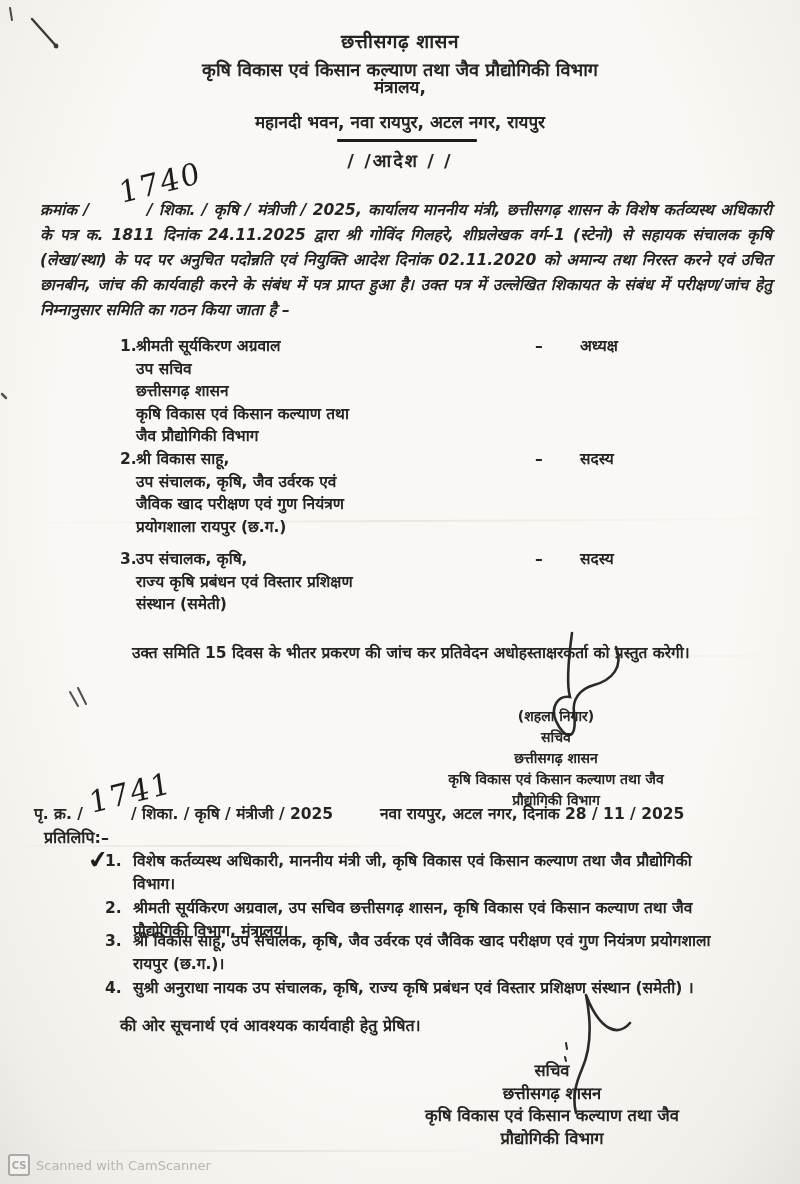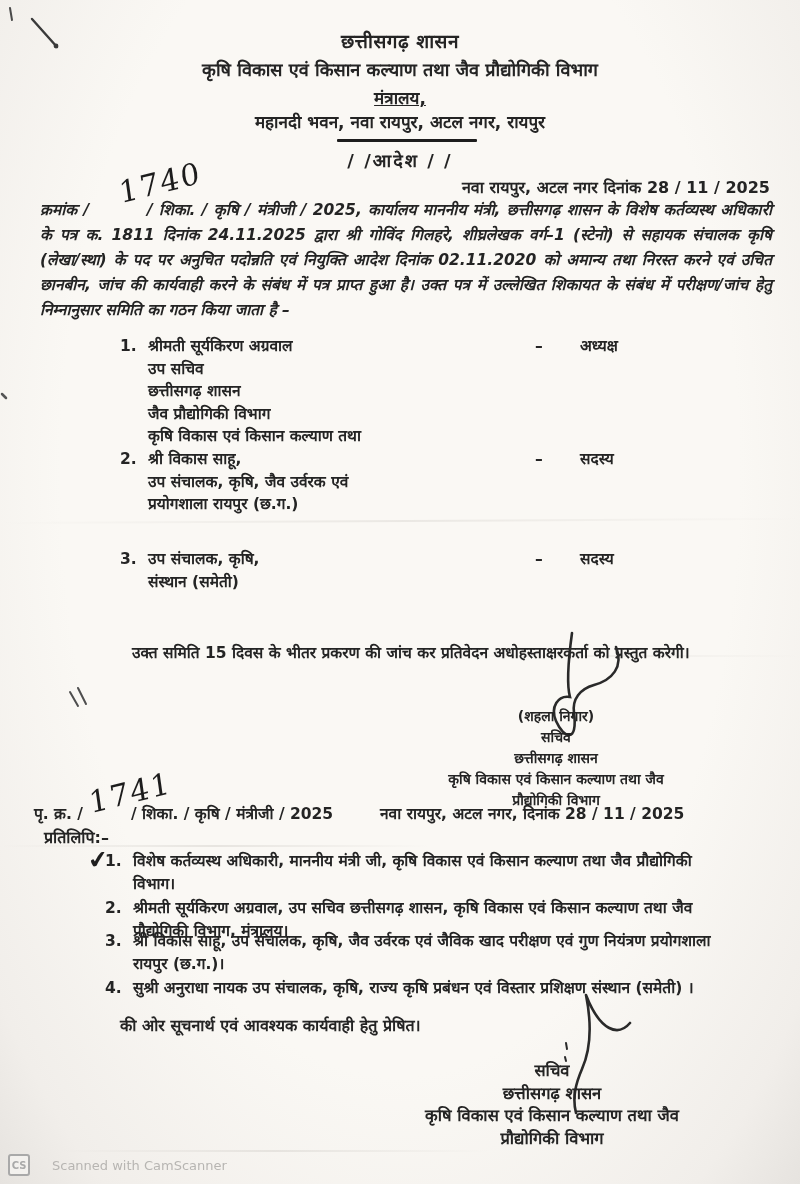--- a/index.html
+++ b/index.html
@@ -18,21 +18,21 @@
   .crease{position:absolute;height:2px;background:linear-gradient(90deg,rgba(160,155,148,0),rgba(160,155,148,.35),rgba(160,155,148,0));}
   .c1{top:520px;left:0;width:800px;opacity:.5;transform:rotate(-.3deg);}
   .c2{top:845px;left:0;width:430px;opacity:.6;}
   .c3{top:1150px;left:60px;width:430px;opacity:.55;}
   .c4{top:655px;left:430px;width:370px;opacity:.35;}
 
   .t{position:absolute;font-weight:600;color:#242424;}
   .center{text-align:center;}
   .hdr1{top:28px;left:0;width:800px;font-size:19px;letter-spacing:.5px;}
   .hdr2{top:57px;left:0;width:800px;font-size:18px;}
-  .hdr3{top:86px;left:0;width:800px;font-size:17px;text-decoration:underline;}
+  .hdr3{top:75px;left:0;width:800px;font-size:17px;}
   .hdr4{top:110px;left:0;width:800px;font-size:17px;}
   .rule{position:absolute;top:139px;left:337px;width:140px;height:3px;background:#1d1d1d;border-radius:1px;}
   .order{top:148px;left:0;width:800px;font-size:18px;letter-spacing:2px;}
   .dateline-top{top:176px;left:380px;width:390px;font-size:16px;text-align:right;}
 
   .bodypara{
     top:198px;left:40px;width:732px;font-size:15.5px;line-height:25px;
     text-align:justify;
     font-style:italic;
   }
@@ -41,21 +41,21 @@
   .hand{
     position:absolute;font-size:30px;font-weight:500;color:#1c1c1c;
     transform:rotate(-14deg) skewX(-6deg);letter-spacing:2px;
     font-family:"DejaVu Serif","Liberation Serif",serif;
   }
   .hw1{top:165px;left:118px;}
   .hw2{top:775px;left:88px;}
 
   .cmt{position:absolute;left:120px;width:650px;font-size:15.5px;line-height:22.5px;font-weight:600;}
   .cmt .no{position:absolute;left:0;top:0;}
-  .cmt .lines{margin-left:28px;}
+  .cmt .lines{margin-left:16px;}
   .cmt .dash{position:absolute;left:415px;top:0;}
   .cmt .role{position:absolute;left:460px;top:0;}
   .cmt1{top:335px;}
   .cmt2{top:448px;}
   .cmt3{top:548px;}
 
   .closing{top:640px;left:60px;width:680px;font-size:15.5px;line-height:26px;text-align:justify;}
   .closing .ind{display:inline-block;width:72px;}
 
   .sig-block{position:absolute;width:360px;text-align:center;font-weight:600;}
@@ -74,21 +74,21 @@
   .cp3{top:930px;}
   .cp4{top:977px;}
   .dispatch{top:1014px;left:120px;width:560px;font-size:16px;font-weight:700;}
 
   .check{
     position:absolute;top:846px;left:88px;font-size:24px;font-weight:700;
     transform:rotate(-8deg);color:#1e1e1e;
   }
 
   svg.mark{position:absolute;overflow:visible;}
-  .wm{position:absolute;left:8px;top:1154px;display:flex;align-items:center;gap:22px;}
+  .wm{position:absolute;left:8px;top:1154px;display:flex;align-items:center;gap:6px;}
   .wm .box{
     width:18px;height:18px;border:2px solid #a9a9a9;border-radius:3px;
     color:#a9a9a9;font-size:10px;font-weight:700;display:flex;align-items:center;justify-content:center;
     background:#f3f1ee;
   }
   .wm .txt{color:#b7b5b2;font-size:13px;font-weight:500;}
 </style>
 </head>
 <body>
 
@@ -108,58 +108,59 @@
     <path d="M2,14 L6,18" stroke="#555" stroke-width="2.5" fill="none" stroke-linecap="round"></path>
     <path d="M70,312 L78,326 M78,308 L86,324" stroke="#4e4e4e" stroke-width="2" fill="none" stroke-linecap="round"></path>
   </svg>
 
   <div class="t center hdr1">छत्तीसगढ़ शासन</div>
   <div class="t center hdr2">कृषि विकास एवं किसान कल्याण तथा जैव प्रौद्योगिकी विभाग</div>
   <div class="t center hdr3">मंत्रालय,</div>
   <div class="t center hdr4">महानदी भवन, नवा रायपुर, अटल नगर, रायपुर</div>
   <div class="rule"></div>
   <div class="t center order">/ /आदेश / /</div>
-  <div class="t dateline-top">नवा रायपुर, अटल नगर दिनांक  28 / 11 / 2025</div>
 
   <div class="hand hw1">1740</div>
   <div class="hand hw2">1741</div>
 
   <div class="t bodypara">
     <span>क्रमांक /</span><span class="refgap"></span><span>/ शिका. / कृषि / मंत्रीजी / 2025,</span>
     <span>कार्यालय माननीय मंत्री, छत्तीसगढ़ शासन के विशेष कर्तव्यस्थ अधिकारी के पत्र क. 1811 दिनांक 24.11.2025 द्वारा श्री गोविंद गिलहरे, शीघ्रलेखक वर्ग–1 (स्टेनो) से सहायक संचालक कृषि (लेखा/स्था) के पद पर अनुचित पदोन्नति एवं नियुक्ति आदेश दिनांक 02.11.2020 को अमान्य तथा निरस्त करने एवं उचित छानबीन, जांच की कार्यवाही करने के संबंध में पत्र प्राप्त हुआ है। उक्त पत्र में उल्लेखित शिकायत के संबंध में परीक्षण/जांच हेतु निम्नानुसार समिति का गठन किया जाता है –</span>
   </div>
 
   <div class="t cmt cmt1">
     <span class="no">1.</span>
     <div class="lines">
       <div>श्रीमती सूर्यकिरण अग्रवाल</div>
       <div>उप सचिव</div>
       <div>छत्तीसगढ़ शासन</div>
+      <div>कृषि विकास एवं किसान कल्याण तथा</div>
       <div>जैव प्रौद्योगिकी विभाग</div>
-      <div>कृषि विकास एवं किसान कल्याण तथा</div>
     </div>
     <span class="dash">–</span>
     <span class="role">अध्यक्ष</span>
   </div>
 
   <div class="t cmt cmt2">
     <span class="no">2.</span>
     <div class="lines">
       <div>श्री विकास साहू,</div>
       <div>उप संचालक, कृषि, जैव उर्वरक एवं</div>
+      <div>जैविक खाद परीक्षण एवं गुण नियंत्रण</div>
       <div>प्रयोगशाला रायपुर (छ.ग.)</div>
     </div>
     <span class="dash">–</span>
     <span class="role">सदस्य</span>
   </div>
 
   <div class="t cmt cmt3">
     <span class="no">3.</span>
     <div class="lines">
       <div>उप संचालक, कृषि,</div>
+      <div>राज्य कृषि प्रबंधन एवं विस्तार प्रशिक्षण</div>
       <div>संस्थान (समेती)</div>
     </div>
     <span class="dash">–</span>
     <span class="role">सदस्य</span>
   </div>
 
   <div class="t closing">
     <span class="ind"></span><span>उक्त समिति 15 दिवस के भीतर प्रकरण की जांच कर प्रतिवेदन अधोहस्ताक्षरकर्ता को प्रस्तुत करेगी।</span>
   </div>
 

